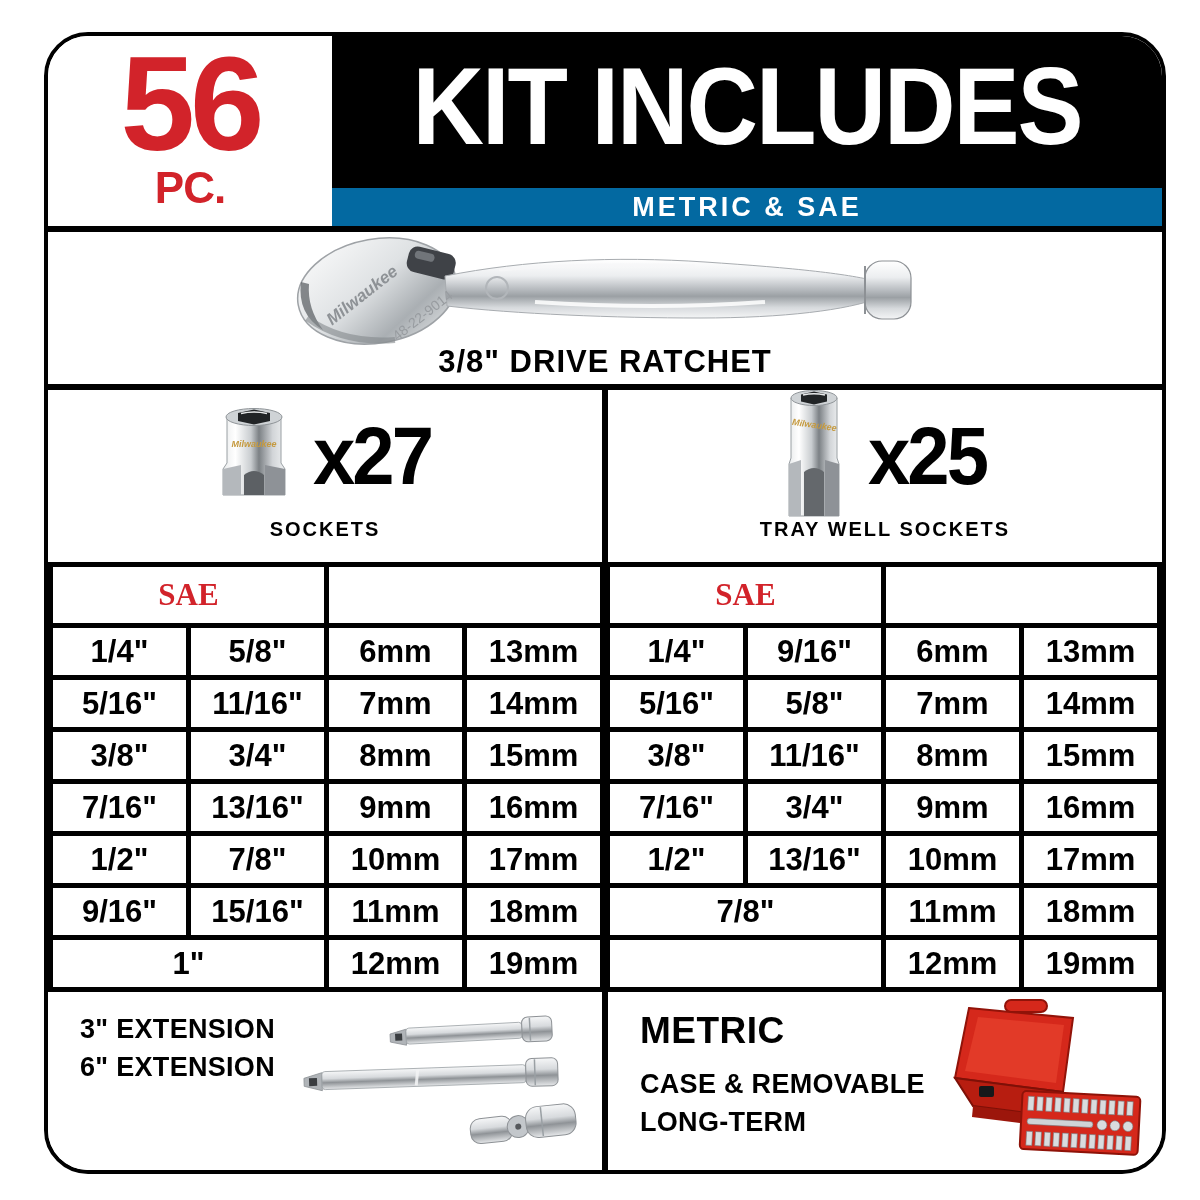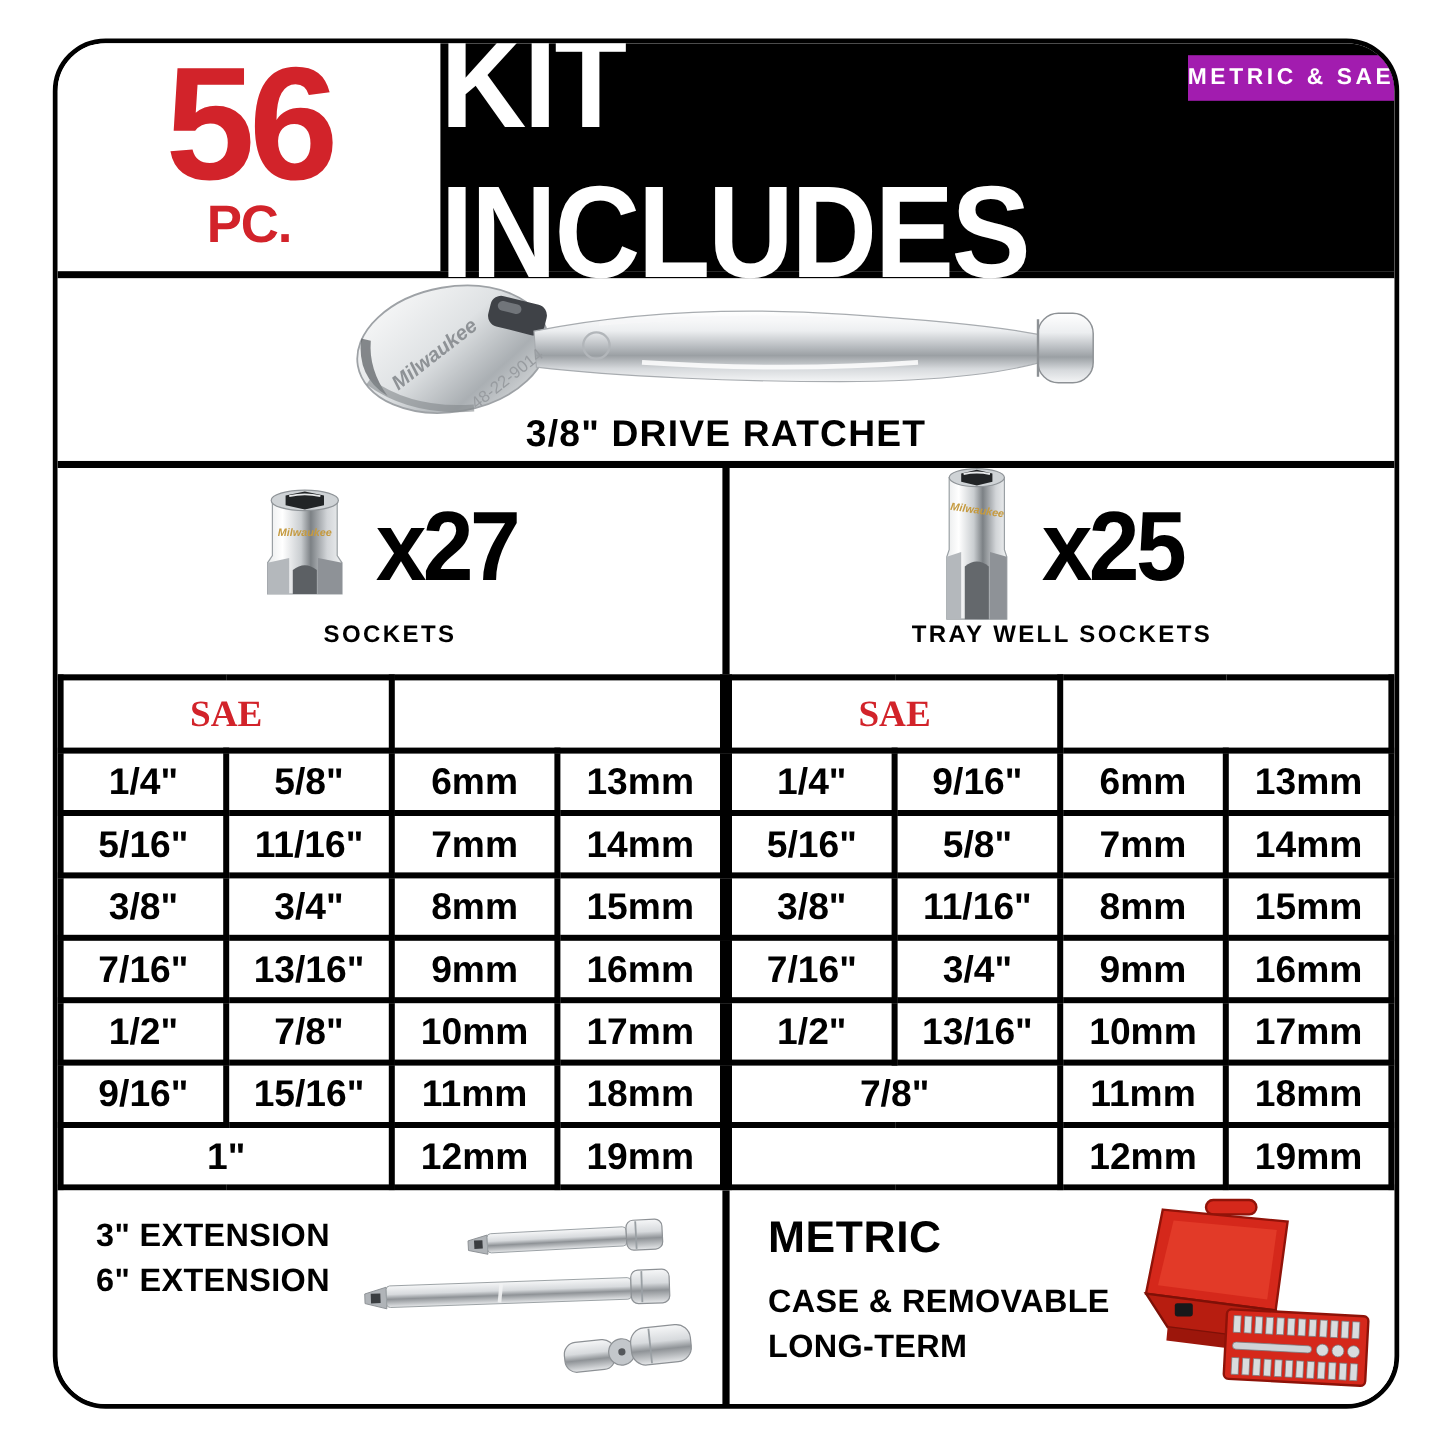--- a/index.html
+++ b/index.html
@@ -10,28 +10,28 @@
   .card{
     position:absolute;left:44px;top:32px;width:1114px;height:1134px;
     border:4px solid #000;border-radius:44px;overflow:hidden;background:#fff;
     display:flex;flex-direction:column;
   }
   .hr{height:6px;background:#000;flex:none;}
   .vr{width:6px;background:#000;flex:none;align-self:stretch;}
 
   
   .band-top{height:190px;flex:none;display:flex;}
-  .badge{width:319px;background:#fff;display:flex;flex-direction:column;align-items:center;justify-content:center;}
+  .badge{width:284px;background:#fff;display:flex;flex-direction:column;align-items:center;justify-content:center;}
   .badge-count{font-size:134px;font-weight:bold;color:#d2232a;line-height:0.82;letter-spacing:-5px;}
   .badge-unit{font-size:44px;font-weight:bold;color:#d2232a;margin-top:4px;letter-spacing:-1px;}
-  .kit-box{flex:1;background:#000;display:flex;flex-direction:row;}
+  .kit-box{flex:1;background:#000;display:flex;flex-direction:column;}
   .kit-title{flex:1;display:flex;align-items:center;justify-content:center;color:#fff;
     font-size:99px;font-weight:bold;letter-spacing:-2px;transform:scaleY(1.1);}
-  .kit-sub{height:38px;background:#a21caf;color:#fff;display:flex;align-items:center;justify-content:center;
-    font-size:19px;font-weight:bold;letter-spacing:3px;margin-top:10px;}
+  .kit-sub{height:38px;background:#0369a1;color:#fff;display:flex;align-items:center;justify-content:center;
+    font-size:27px;font-weight:bold;letter-spacing:3px;margin-top:10px;}
 
   
   .sec-ratchet{height:152px;flex:none;position:relative;background:#fff;}
   .ratchet-svg{position:absolute;left:50%;top:2px;transform:translateX(-50%);}
   .ratchet-label{position:absolute;bottom:4px;left:0;right:0;text-align:center;
     font-size:31px;font-weight:bold;letter-spacing:1px;}
 
   
   .sec-sockets{height:172px;flex:none;display:flex;background:#fff;}
   .half{flex:1;display:flex;flex-direction:column;align-items:center;position:relative;}

